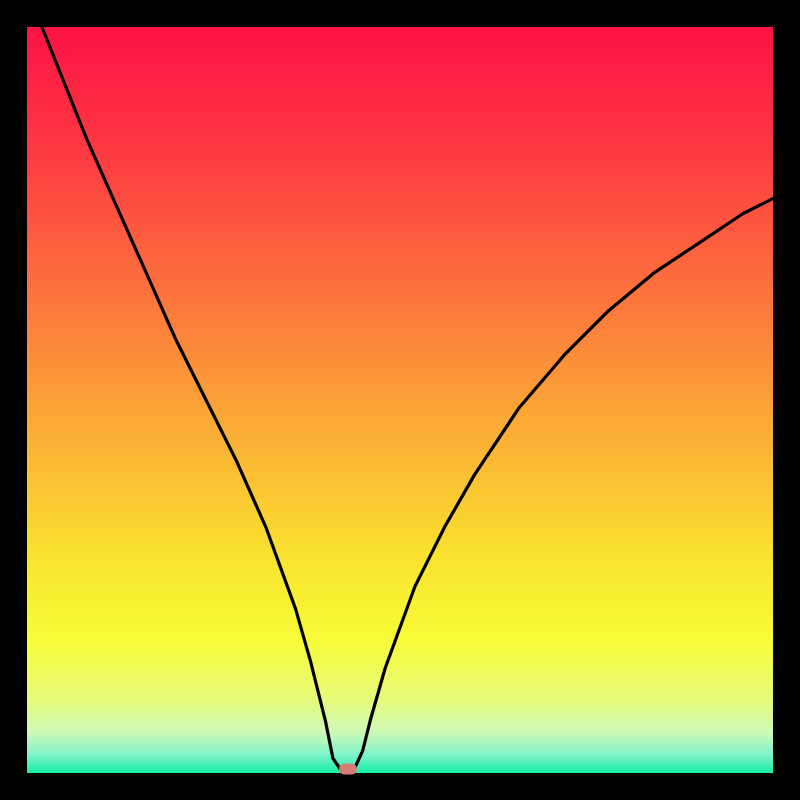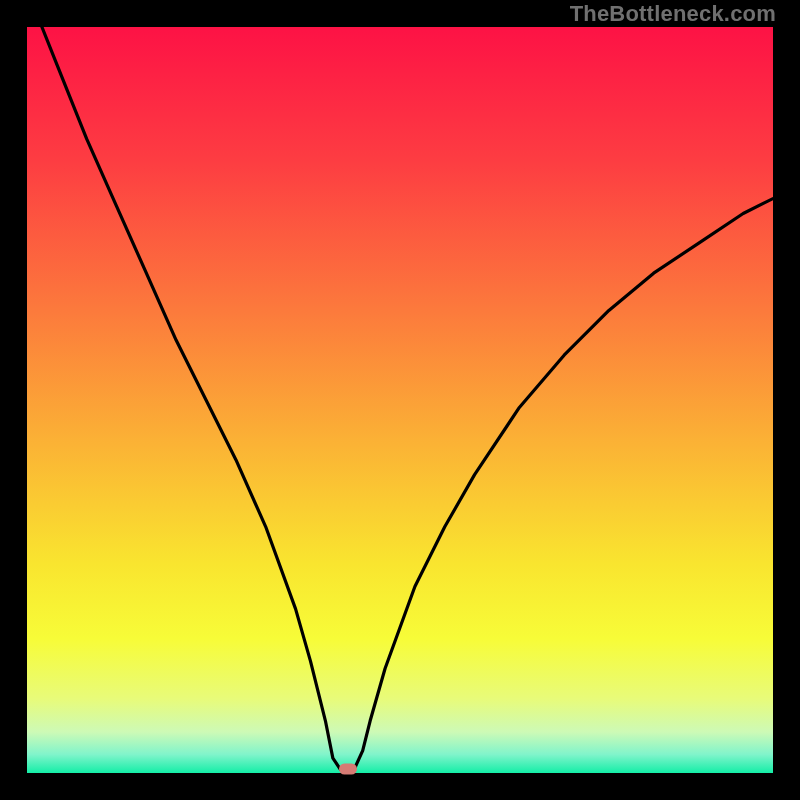--- a/index.html
+++ b/index.html
@@ -49,21 +49,20 @@
     border-radius: 6px;
     transform: translate(-50%, -50%);
     z-index: 5;
   }
 </style>
 </head>
 <body>
 
 <div class="frame">
 
-  <div class="watermark">TheBottleneck.com</div>
 
   <div class="plot-area">
 
     <svg class="gradient" viewBox="0 0 746 746" preserveAspectRatio="none">
       <defs>
         <linearGradient id="bg-grad" x1="0" y1="0" x2="0" y2="1">
             <stop offset="0%" stop-color="#fd1245"></stop>
             <stop offset="18%" stop-color="#fd3d42"></stop>
             <stop offset="38%" stop-color="#fc7a3c"></stop>
             <stop offset="56.00000000000001%" stop-color="#fbb335"></stop>

